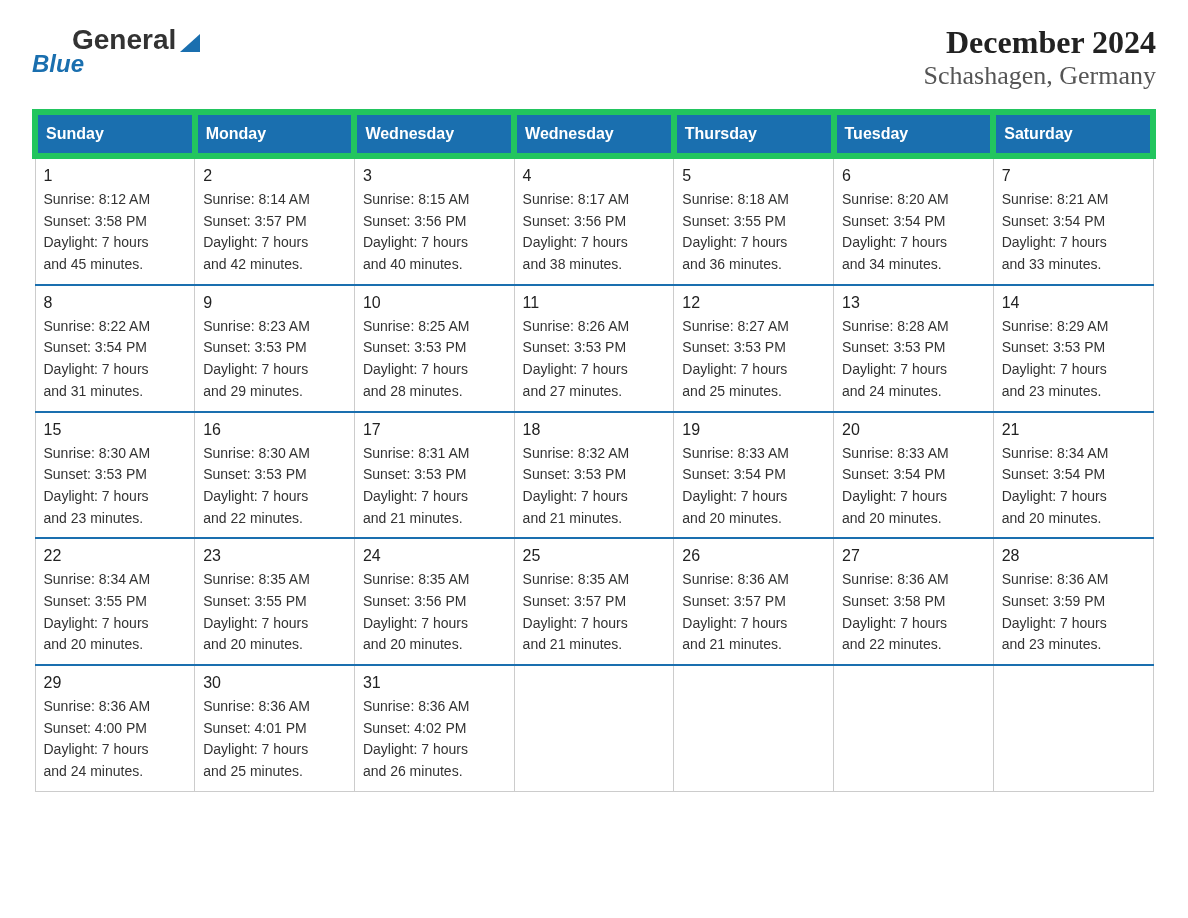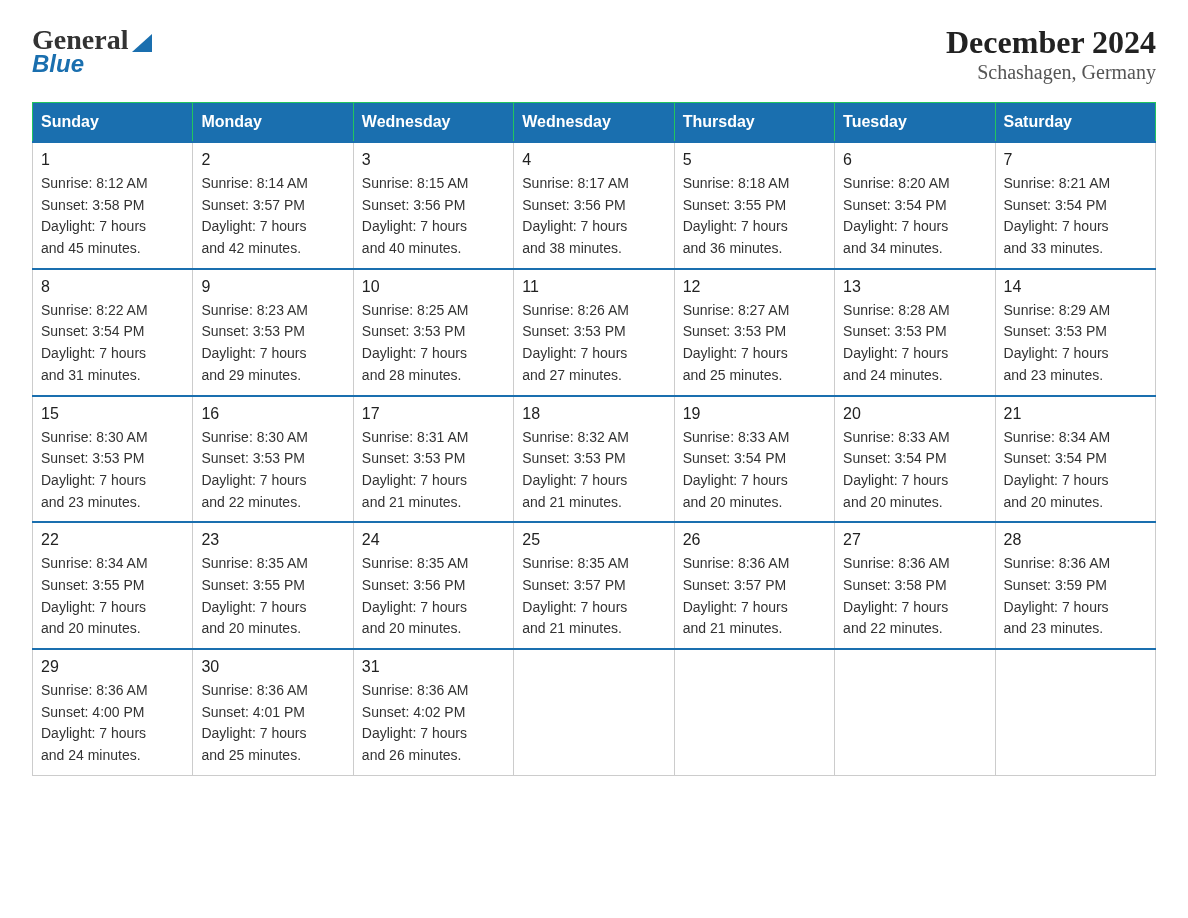--- a/index.html
+++ b/index.html
@@ -13,21 +13,22 @@
     .header {
       display: flex;
       justify-content: space-between;
       align-items: flex-start;
       margin-bottom: 18px;
     }
     .logo-text-general {
       font-size: 28px;
       font-weight: bold;
       color: #333;
-      font-family: Liberation Serif, serif;
+      font-family: Liberation Sans, sans-serif;
+      margin-left: 40px;
     }
     .logo-text-blue {
       font-size: 24px;
       font-weight: bold;
       color: #1a6faf;
       font-family: Arial, sans-serif;
       font-style: italic;
     }
     .logo-wrapper {
       display: flex;
@@ -40,37 +41,37 @@
     .title-block {
       text-align: right;
     }
     .month-title {
       font-size: 32px;
       font-weight: bold;
       color: #222;
       font-family: Georgia, serif;
     }
     .location-title {
-      font-size: 20px;
+      font-size: 26px;
       color: #555;
       font-family: Georgia, serif;
     }
     table {
       width: 100%;
       border-collapse: collapse;
       table-layout: fixed;
     }
     thead tr th {
       background-color: #1a6faf;
       color: #fff;
       padding: 10px 8px;
       font-size: 16px;
       font-weight: bold;
       text-align: left;
-      border: 1px solid #22c55e;
+      border: 6px solid #22c55e;
     }
     tbody tr td {
       vertical-align: top;
       padding: 8px 8px;
       border: 1px solid #ccc;
       border-top: 2px solid #1a6faf;
       font-size: 13px;
       color: #333;
       min-height: 90px;
       height: 110px;

